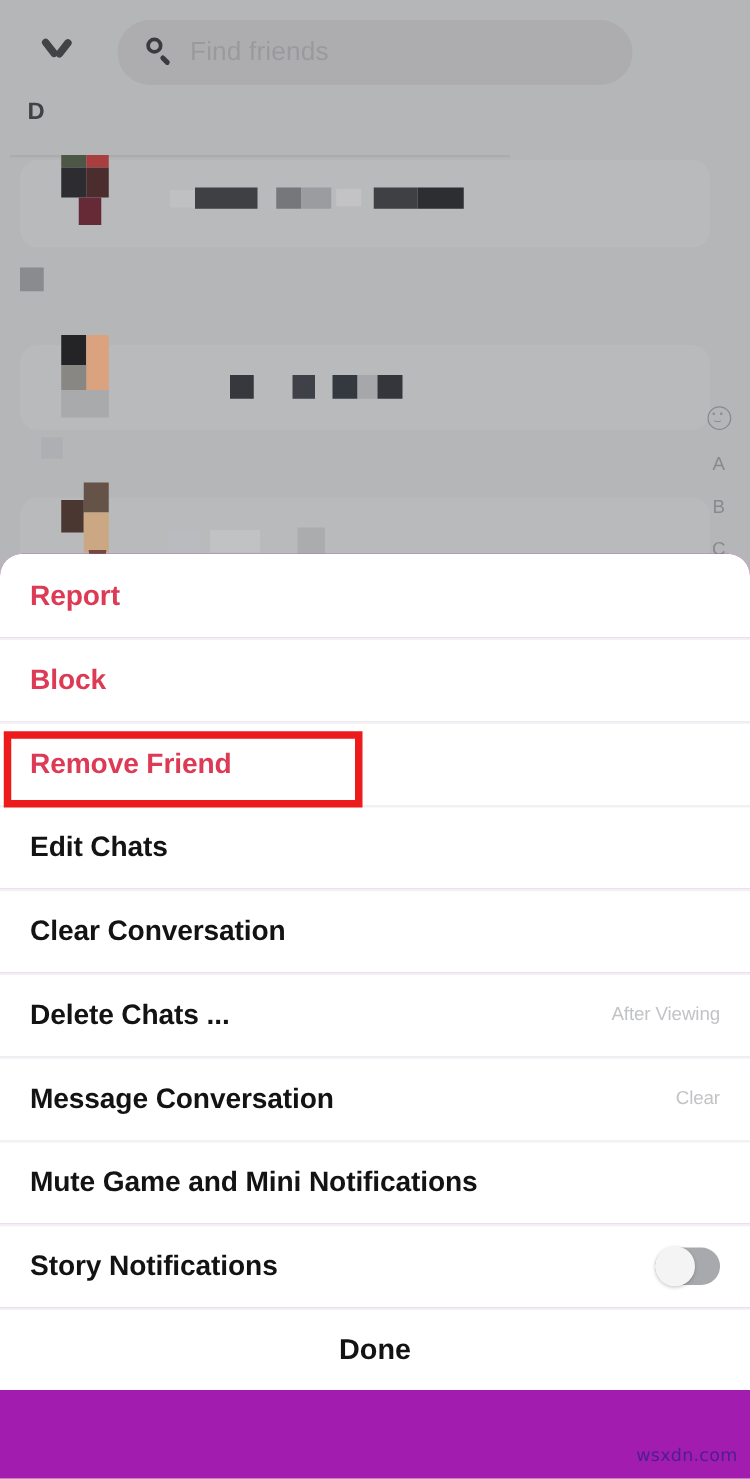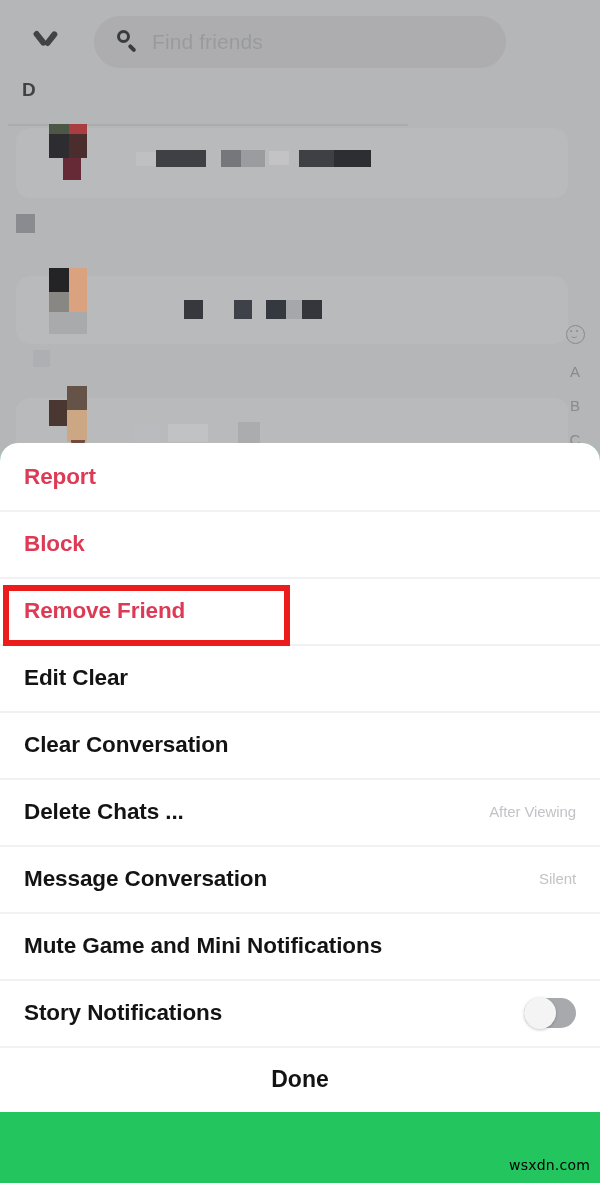--- a/index.html
+++ b/index.html
@@ -185,21 +185,21 @@
     pointer-events: none;
   }
 
   
   .sheet {
     position: absolute;
     left: 0;
     top: 443px;
     width: 600px;
     height: 740px;
-    background: #22c55e;
+    background: #a21caf;
     border-top-left-radius: 18px;
     border-top-right-radius: 18px;
     overflow: hidden;
   }
 
   .menu-row {
     position: relative;
     height: 67px;
     display: flex;
     align-items: center;
@@ -285,21 +285,21 @@
     box-sizing: border-box;
     pointer-events: none;
     z-index: 40;
   }
 
   .watermark {
     position: absolute;
     right: 10px;
     bottom: 10px;
     font-size: 14px;
-    color: #000000;
+    color: #4c1d95;
     font-family: "DejaVu Sans", sans-serif;
     letter-spacing: 0.2px;
     z-index: 50;
     margin-top: 23px;
   }
 </style>
 </head>
 <body>
 
 <div id="screen">
@@ -385,35 +385,35 @@
 
     <div class="menu-row">
       <span class="menu-label danger">Block</span>
     </div>
 
     <div class="menu-row">
       <span class="menu-label danger">Remove Friend</span>
     </div>
 
     <div class="menu-row">
-      <span class="menu-label">Edit Clear</span>
+      <span class="menu-label">Edit Chats</span>
     </div>
 
     <div class="menu-row">
       <span class="menu-label">Clear Conversation</span>
     </div>
 
     <div class="menu-row">
       <span class="menu-label">Delete Chats ...</span>
       <span class="menu-value">After Viewing</span>
     </div>
 
     <div class="menu-row">
       <span class="menu-label">Message Conversation</span>
-      <span class="menu-value">Silent</span>
+      <span class="menu-value">Clear</span>
     </div>
 
     <div class="menu-row">
       <span class="menu-label">Mute Game and Mini Notifications</span>
     </div>
 
     <div class="menu-row">
       <span class="menu-label">Story Notifications</span>
       <span class="toggle">
         <span class="knob"></span>

